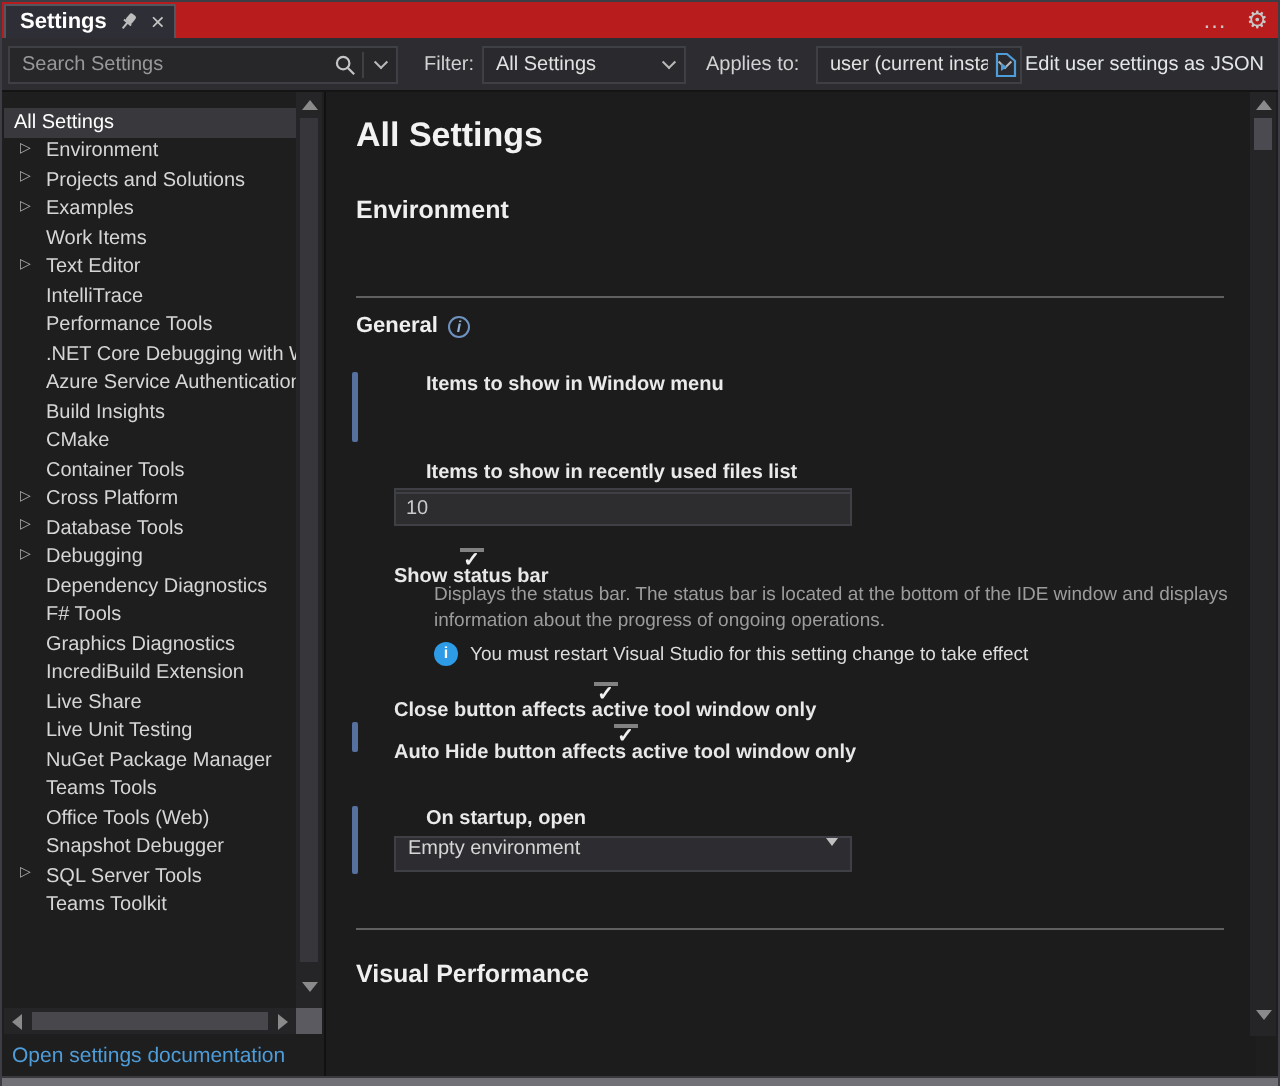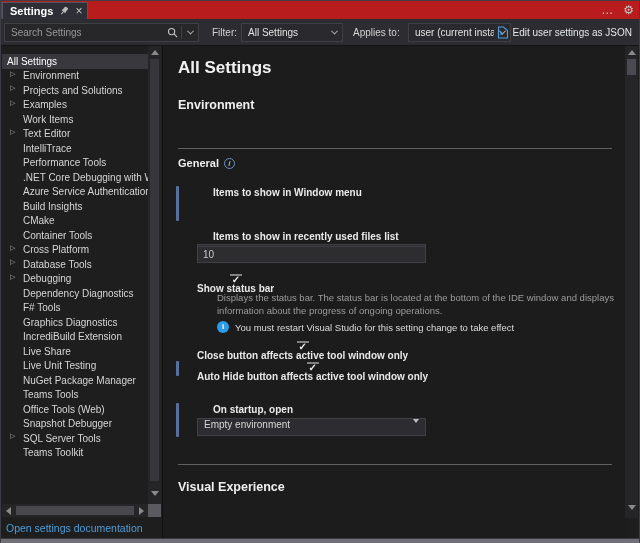--- a/index.html
+++ b/index.html
@@ -350,21 +350,21 @@
 
 
     <div class="modbar" style="top:357px; height:34px"></div>
     <div class="fld-label" style="top:358px">On startup, open</div>
     <div class="dropdown" style="top:372px">
       <span class="val">Empty environment</span>
       <span class="dd-arrow"></span>
     </div>
 
     <div class="hr hr2"></div>
-    <div class="sec-title sec-next">Visual Experience</div>
+    <div class="sec-title sec-next">Visual Performance</div>
   </div>
 
   <div class="main-vscroll">
     <span class="arr arr-up"></span>
     <div class="thumb"></div>
     <span class="arr arr-down"></span>
   </div>
 
   <div class="bottom-edge"></div>
 </div>

